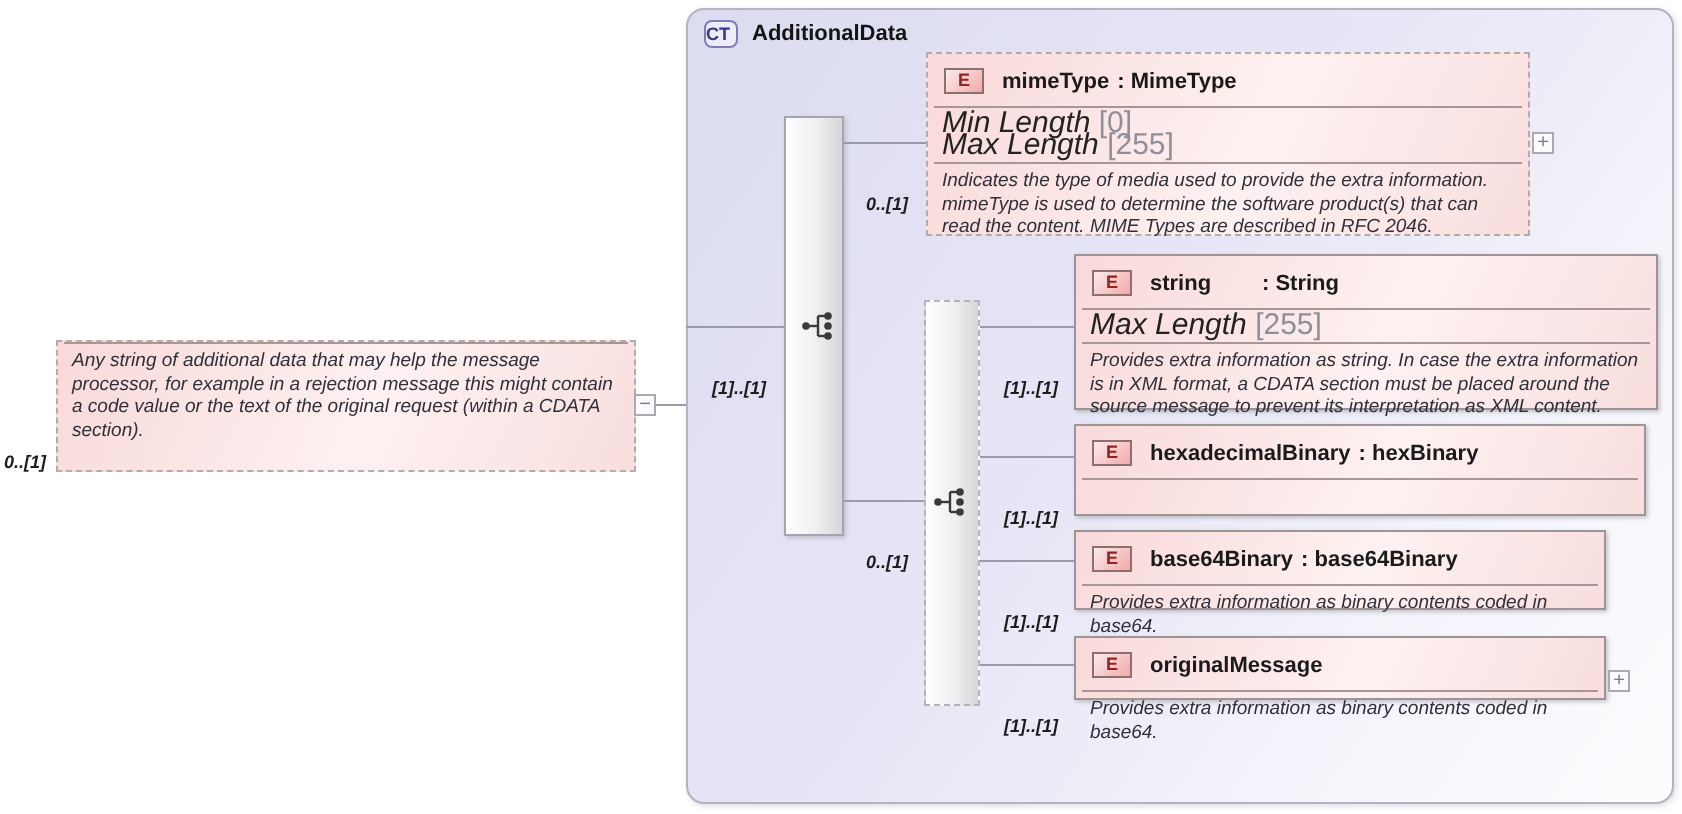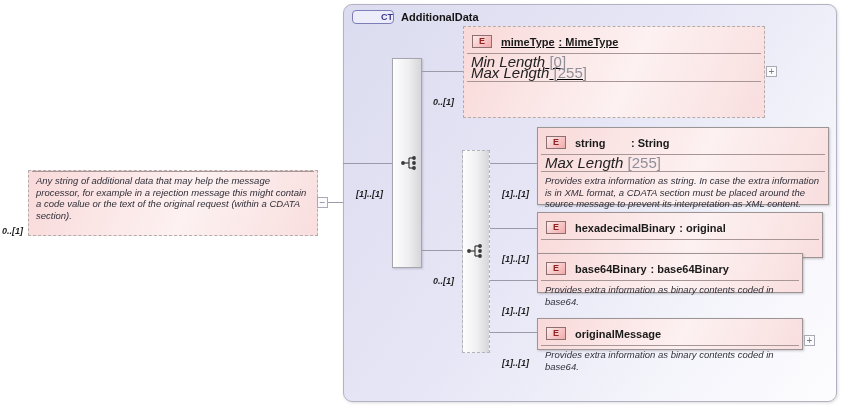--- a/index.html
+++ b/index.html
@@ -12,23 +12,23 @@
 
   
   .ct-box {
     position: absolute; left: 343px; top: 4px; width: 494px; height: 398px;
     border: 1px solid #b2b2c0; border-radius: 9px;
     background: linear-gradient(125deg, #dcdcf0 0%, #e6e6f6 45%, #f4f4fb 75%, #fdfdff 100%);
     box-shadow: 1px 1px 3px rgba(120,120,140,.25);
   }
   .ct-header { position: absolute; left: 8px; top: 5px; display: flex; align-items: center; gap: 7px; }
   .ct-badge {
-    display: inline-block; width: 42px; height: 14px; line-height: 12px;
+    display: inline-block; width: 17px; height: 14px; line-height: 12px;
     border: 1px solid #7d7db8; border-radius: 4px; background: #ececfa;
-    color: #38388c; font-size: 9px; font-weight: bold; text-align: right;
+    color: #38388c; font-size: 9px; font-weight: bold; text-align: left;
   }
   .ct-title { font-size: 11px; font-weight: bold; color: #141414; }
   .ct-footer {
     position: absolute; left: 0; right: 0; bottom: 0; height: 30px;
     border-top: 1px solid #9a9aaa; padding: 3px 7px;
     font-size: 9.5px; font-style: italic; color: #30303a; line-height: 11.5px;
   }
 
   
   .ebox {
@@ -143,62 +143,63 @@
     <line x1="3" y1="8" x2="9" y2="8" stroke="#3a3a3a" stroke-width="1.2"></line>
     <line x1="9" y1="3" x2="9" y2="13" stroke="#3a3a3a" stroke-width="1.2"></line>
     <line x1="9" y1="3" x2="13" y2="3" stroke="#3a3a3a" stroke-width="1.2"></line>
     <line x1="9" y1="13" x2="13" y2="13" stroke="#3a3a3a" stroke-width="1.2"></line>
     <circle cx="3" cy="8" r="1.9" fill="#3a3a3a"></circle>
     <circle cx="14" cy="3" r="1.9" fill="#3a3a3a"></circle>
     <circle cx="14" cy="8" r="1.9" fill="#3a3a3a"></circle>
     <circle cx="14" cy="13" r="1.9" fill="#3a3a3a"></circle>
   </svg>
 
-  <div class="ebox dashed" style="left:463px; top:26px; width:302px; height:92px;text-decoration:underline;">
+  <div class="ebox dashed" style="left:463px; top:26px; width:302px; height:92px;">
     <div class="titlerow">
       <span class="ebadge">E</span><span class="ename">mimeType</span><span class="etype">: MimeType</span>
     </div>
     <div class="sep"></div>
     <div class="facets">
       <div class="facetrow">
         <span class="flabel">Min Length</span>
         <span class="fvalue">[0]</span>
       </div>
       <div class="facetrow">
         <span class="flabel">Max Length</span>
         <span class="fvalue">[255]</span>
       </div>
     </div>
     <div class="sep"></div>
+    <div class="eannot">Indicates the type of media used to provide the extra information. mimeType is used to determine the software product(s) that can read the content. MIME Types are described in RFC 2046.</div>
   </div>
   <div class="toggle" style="left:766px; top:66px;">+</div>
 
   <div class="ebox wide-name" style="left:537px; top:127px; width:292px; height:78px;">
     <div class="titlerow">
       <span class="ebadge">E</span><span class="ename">string</span><span class="etype">: String</span>
     </div>
     <div class="sep"></div>
     <div class="facets">
       <div class="facetrow">
         <span class="flabel">Max Length</span>
         <span class="fvalue">[255]</span>
       </div>
     </div>
     <div class="sep"></div>
     <div class="eannot">Provides extra information as string. In case the extra information is in XML format, a CDATA section must be placed around the source message to prevent its interpretation as XML content.</div>
   </div>
 
   <div class="ebox" style="left:537px; top:212px; width:286px; height:46px;">
     <div class="titlerow">
-      <span class="ebadge">E</span><span class="ename">hexadecimalBinary</span><span class="etype">: original</span>
-    </div>
-    <div class="sep"></div>
-  </div>
-
-  <div class="ebox" style="left:537px; top:253px; width:266px; height:40px;">
+      <span class="ebadge">E</span><span class="ename">hexadecimalBinary</span><span class="etype">: hexBinary</span>
+    </div>
+    <div class="sep"></div>
+  </div>
+
+  <div class="ebox" style="left:537px; top:265px; width:266px; height:40px;">
     <div class="titlerow">
       <span class="ebadge">E</span><span class="ename">base64Binary</span><span class="etype">: base64Binary</span>
     </div>
     <div class="sep"></div>
     <div class="eannot">Provides extra information as binary contents coded in base64.</div>
   </div>
 
   <div class="ebox" style="left:537px; top:318px; width:266px; height:32px;">
     <div class="titlerow">
       <span class="ebadge">E</span><span class="ename">originalMessage</span><span class="etype"></span>

